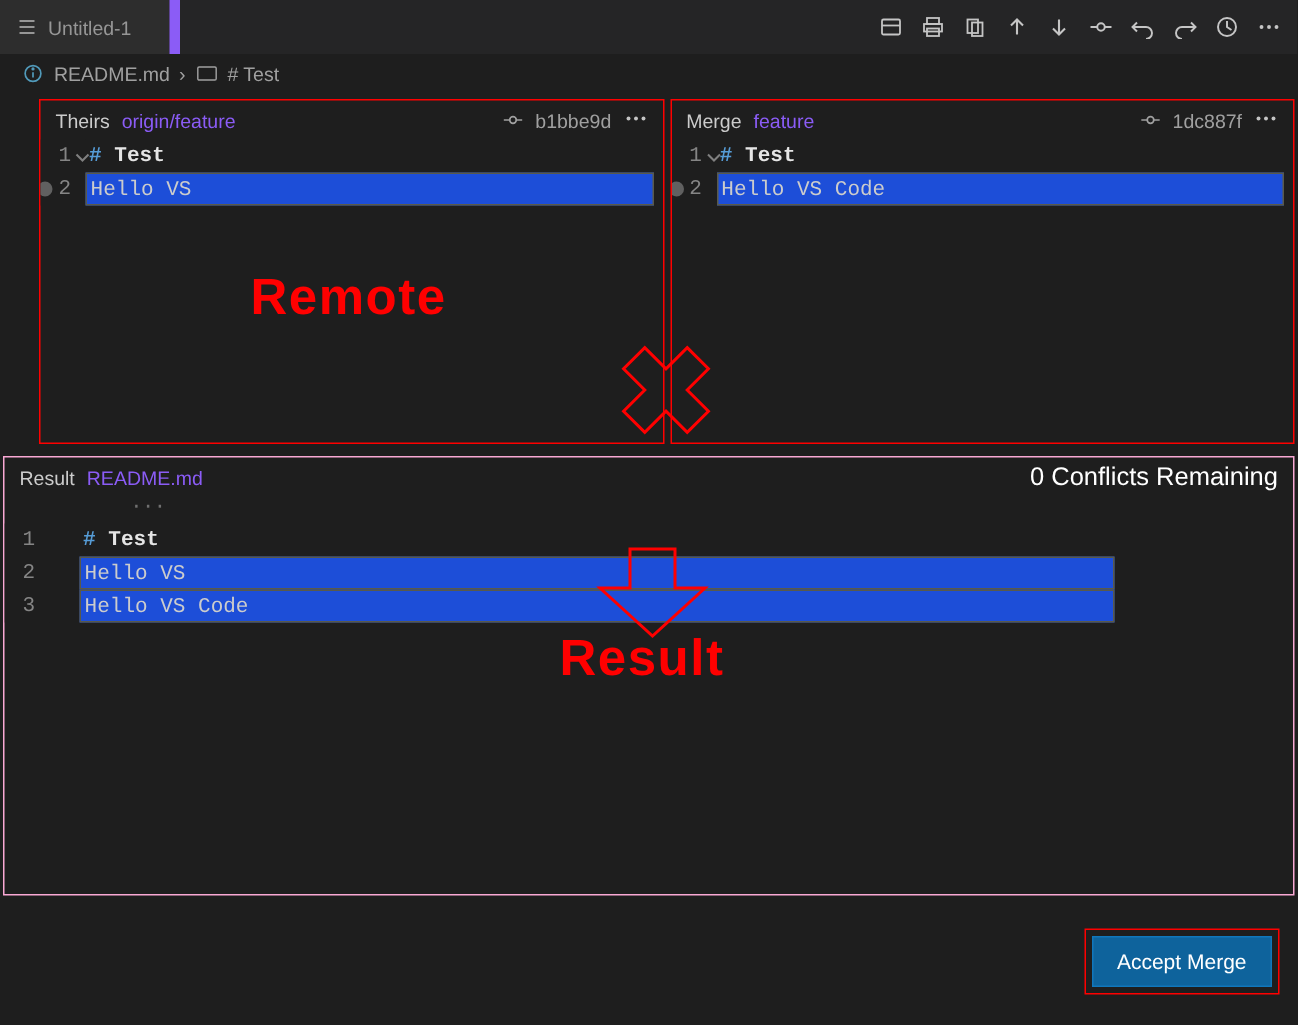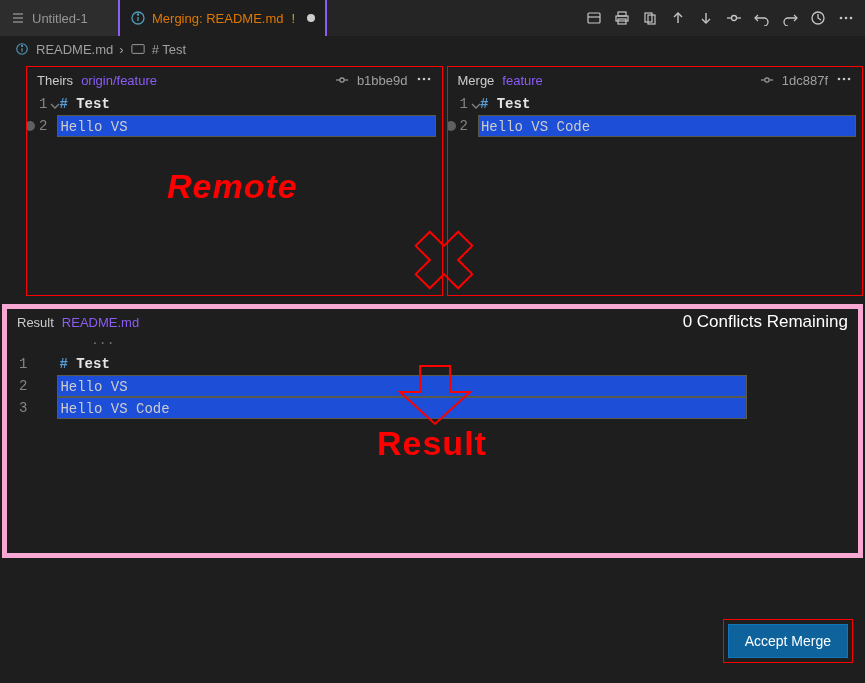--- a/index.html
+++ b/index.html
@@ -17,21 +17,21 @@
   height: 36px;
   background: #252526;
   display: flex;
   align-items: stretch;
 }
 .tab {
   display: flex;
   align-items: center;
   padding: 10px 10px;
   gap: 6px;
-  border-right: 2px solid #8b5cf6;
+  border-right: 7px solid #8b5cf6;
   cursor: pointer;
   min-width: 120px;
 }
 .tab.inactive { background: #2d2d2d; color: #969696; }
 .tab.active { background: #1e1e1e; color: #e07700; }
 .tab-icon { width: 16px; height: 16px; display: flex; align-items: center; justify-content: center; }
 .tab-label { white-space: nowrap; }
 .tab-warn { color: #cca700; margin-left: 2px; }
 .tab-dirty { width: 8px; height: 8px; border-radius: 50%; background: #cccccc; margin-left: 6px; }
 .editor-actions {
@@ -133,22 +133,22 @@
   position: absolute;
   font-size: 34px;
   font-weight: bold;
   color: #ff0000;
   pointer-events: none;
   letter-spacing: 1px;
 }
 .result-pane {
   position: relative;
   margin: 4px 2px;
-  height: 254px;
-  border: 5px solid #f9a8d4;
+  height: 293px;
+  border: 1px solid #f9a8d4;
   background: #1e1e1e;
   overflow: hidden;
 }
 .conflicts-label { color: #ffffff; font-size: 17px; }
 .ellipsis-row {
   height: 18px;
   color: #707070;
   font-family: Consolas, monospace;
   padding-left: 84px;
   font-size: 13px;
@@ -189,32 +189,20 @@
 <div class="tab-bar">
   <div class="tab inactive">
     <span class="tab-icon">
       <svg viewBox="0 0 16 16" width="16" height="16" fill="none" stroke="#969696" stroke-width="1.3">
           <line x1="3" y1="4" x2="13" y2="4"></line>
           <line x1="3" y1="8" x2="13" y2="8"></line>
           <line x1="3" y1="12" x2="13" y2="12"></line>
         </svg>
     </span>
     <span class="tab-label">Untitled-1</span>
-  </div>
-  <div class="tab active">
-    <span class="tab-icon file-md-icon">
-      <svg viewBox="0 0 16 16" width="16" height="16" fill="none" stroke="#519aba" stroke-width="1.3">
-          <circle cx="8" cy="8" r="6"></circle>
-          <line x1="8" y1="7" x2="8" y2="11"></line>
-          <circle cx="8" cy="4.5" r="0.6" fill="#519aba"></circle>
-        </svg>
-    </span>
-    <span class="tab-label">Merging: README.md</span>
-    <span class="tab-warn">!</span>
-    <span class="tab-dirty"></span>
   </div>
   <div class="editor-actions">
     <span class="action-icon">
         <svg viewBox="0 0 16 16" width="16" height="16" fill="none" stroke="#c5c5c5" stroke-width="1.2">
           <rect x="2" y="3" width="12" height="10" rx="1"></rect>
           <line x1="2" y1="7" x2="14" y2="7"></line>
         </svg>
       </span>
     <span class="action-icon">
         <svg viewBox="0 0 16 16" width="16" height="16" fill="none" stroke="#c5c5c5" stroke-width="1.2">
@@ -326,21 +314,21 @@
           <div class="ln">
             <span class="checkbox-dot"></span>
             <span>2</span>
           </div>
         </div>
         <div class="code-lines">
           <div class="code-line"><span class="token-hash">#</span> <span class="token-heading">Test</span></div>
           <div class="code-line highlight">Hello VS</div>
         </div>
       </div>
-      <div class="annotation-big" style="left:140px; top:100px;font-style:italic;">Remote</div>
+      <div class="annotation-big" style="left:140px; top:112px;">Remote</div>
     </div>
 
     <div class="pane">
       <div class="pane-header">
         <span class="pane-title">Merge</span>
         <span class="pane-sub">feature</span>
         <span class="pane-header-right">
           <span class="commit-icon"><svg viewBox="0 0 16 16" width="14" height="14" fill="none" stroke="#a0a0a0" stroke-width="1.3">
                 <circle cx="8" cy="8" r="2.5"></circle>
                 <line x1="1" y1="8" x2="5.5" y2="8"></line>

